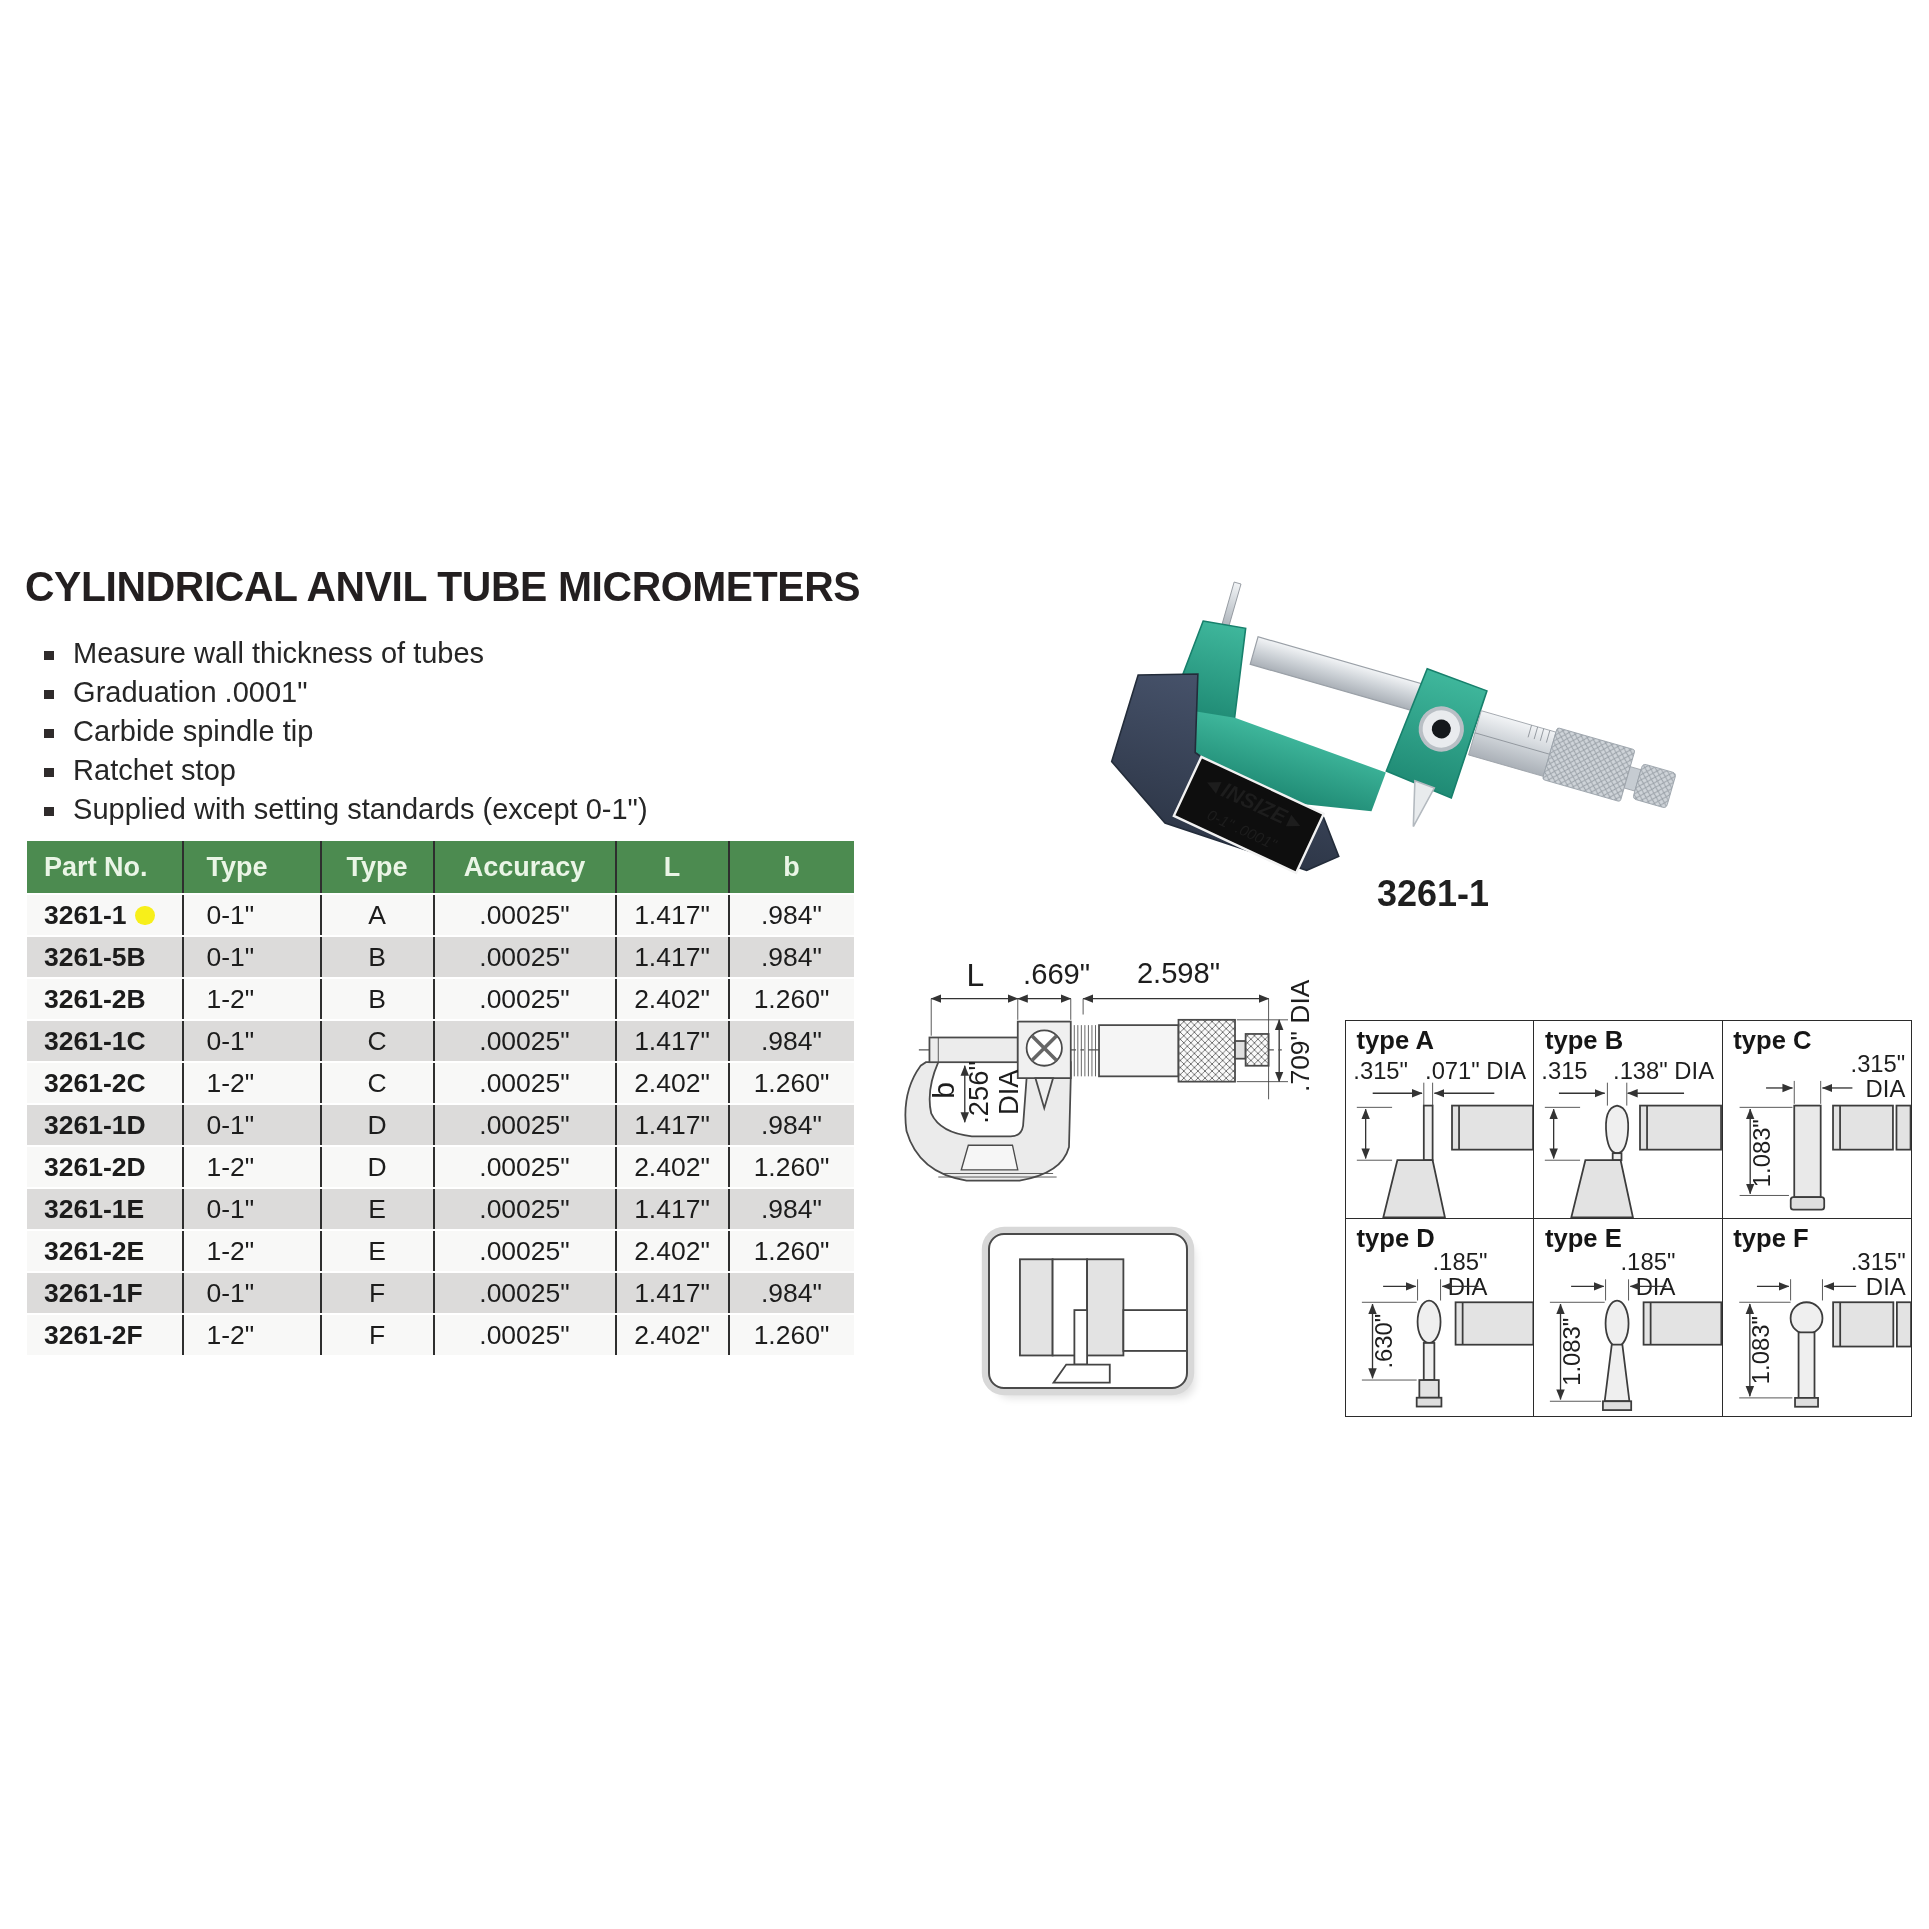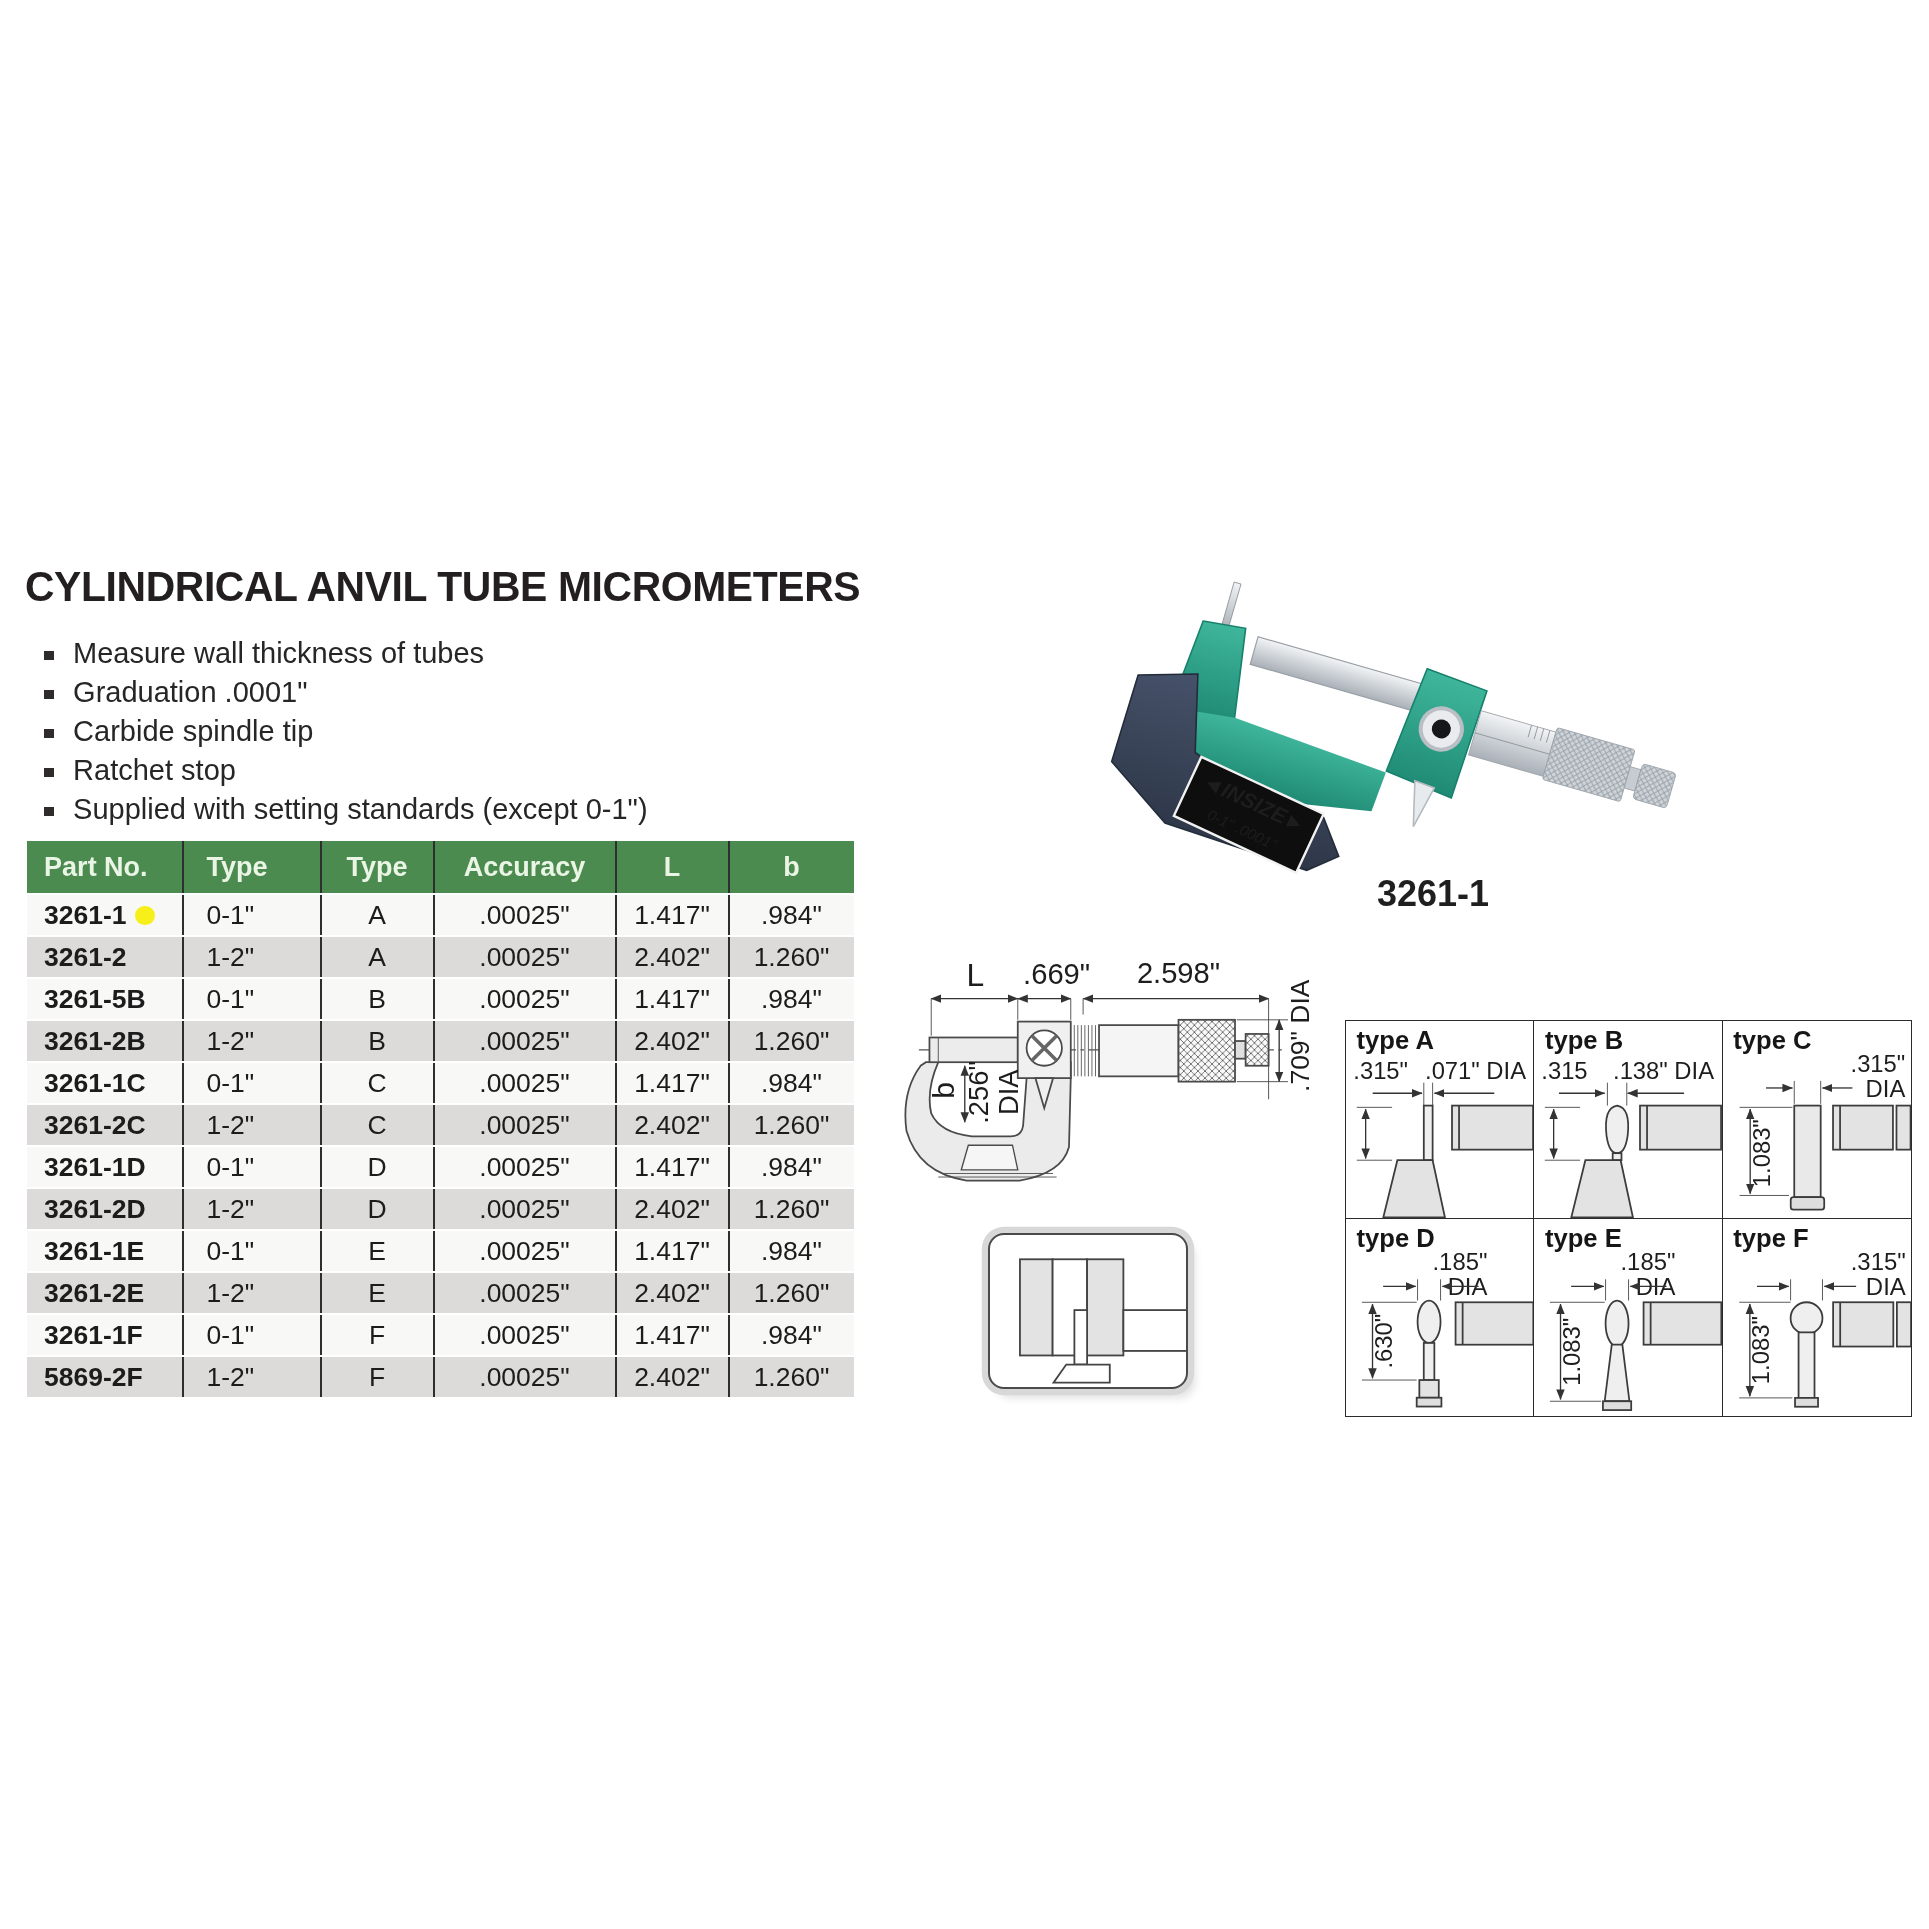--- a/index.html
+++ b/index.html
@@ -127,28 +127,20 @@
       <tbody>
         <tr>
           <td class="c-part"><span>3261-1</span><span class="dot"></span></td>
           <td class="c-range">0-1"</td>
           <td class="c-type">A</td>
           <td class="c-acc">.00025"</td>
           <td class="c-l">1.417"</td>
           <td class="c-b">.984"</td>
         </tr>
         <tr>
-          <td class="c-part">3261-2</td>
-          <td class="c-range">1-2"</td>
-          <td class="c-type">A</td>
-          <td class="c-acc">.00025"</td>
-          <td class="c-l">2.402"</td>
-          <td class="c-b">1.260"</td>
-        </tr>
-        <tr>
           <td class="c-part">3261-5B</td>
           <td class="c-range">0-1"</td>
           <td class="c-type">B</td>
           <td class="c-acc">.00025"</td>
           <td class="c-l">1.417"</td>
           <td class="c-b">.984"</td>
         </tr>
         <tr>
           <td class="c-part">3261-2B</td>
           <td class="c-range">1-2"</td>
@@ -207,21 +199,21 @@
         </tr>
         <tr>
           <td class="c-part">3261-1F</td>
           <td class="c-range">0-1"</td>
           <td class="c-type">F</td>
           <td class="c-acc">.00025"</td>
           <td class="c-l">1.417"</td>
           <td class="c-b">.984"</td>
         </tr>
         <tr>
-          <td class="c-part">5869-2F</td>
+          <td class="c-part">3261-2F</td>
           <td class="c-range">1-2"</td>
           <td class="c-type">F</td>
           <td class="c-acc">.00025"</td>
           <td class="c-l">2.402"</td>
           <td class="c-b">1.260"</td>
         </tr>
       </tbody>
     </table>
   </div>
 

